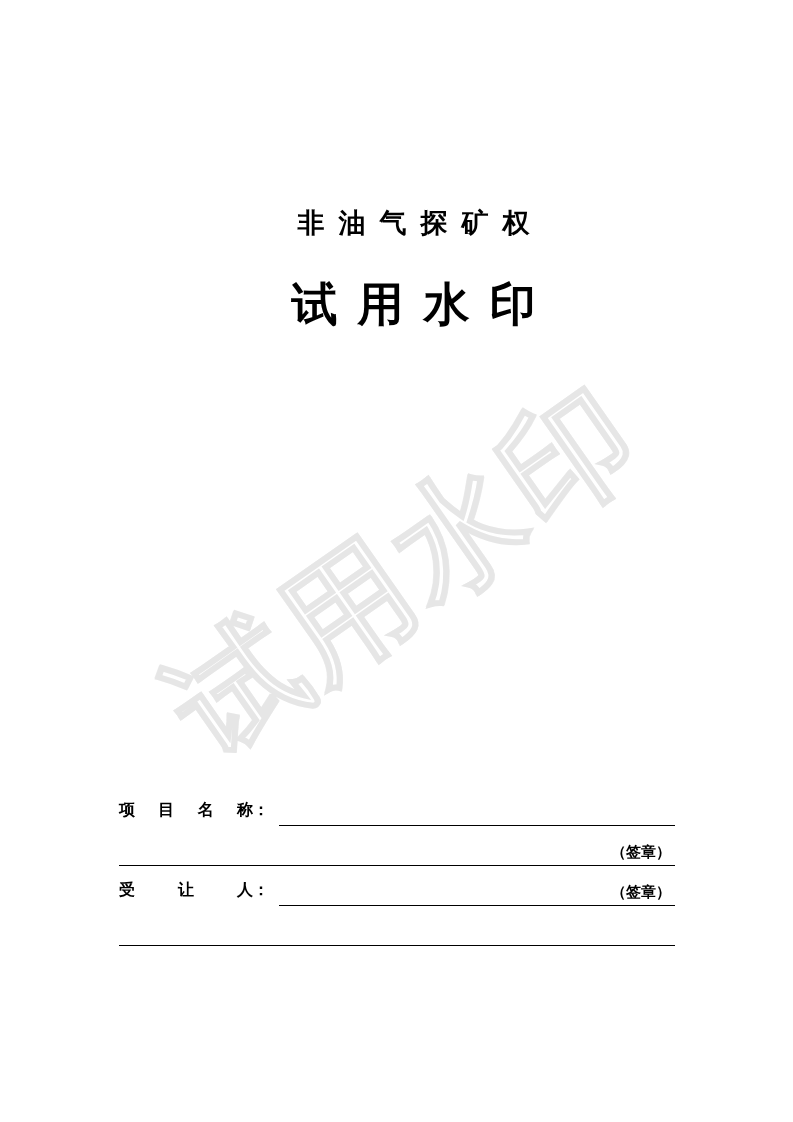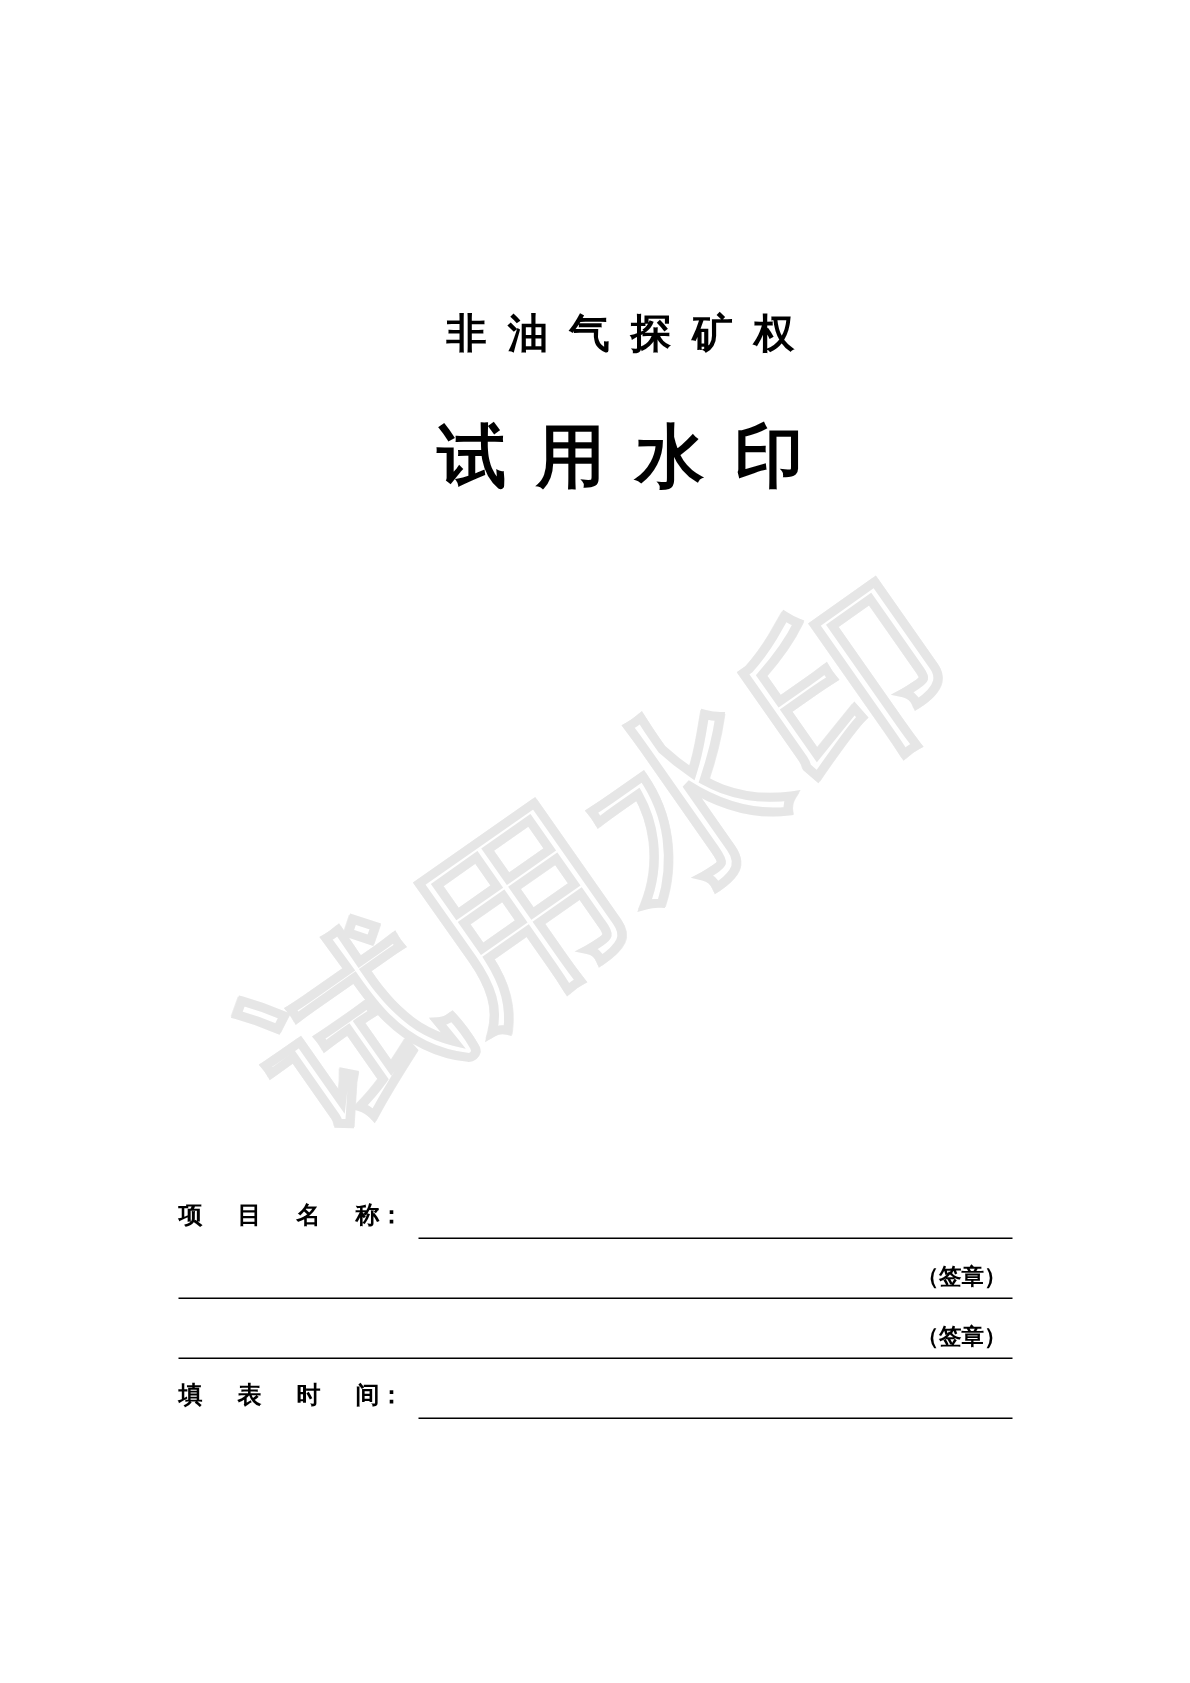--- a/index.html
+++ b/index.html
@@ -156,26 +156,26 @@
       </div>
     </div>
 
     <div class="field-row">
       <div class="field-line">
         <span class="field-seal">（签章）</span>
       </div>
     </div>
 
     <div class="field-row">
+      <div class="field-label"><span class="lbl-txt">受 让 人</span><span class="lbl-colon">：</span></div>
       <div class="field-line">
         <span class="field-seal">（签章）</span>
       </div>
     </div>
 
     <div class="field-row">
-      <div class="field-label"><span class="lbl-txt">填 表 时 间</span><span class="lbl-colon">：</span></div>
       <div class="field-line">
         <span class="field-seal"></span>
       </div>
     </div>
 
   </div>
 </div>
 
 </body></html>

